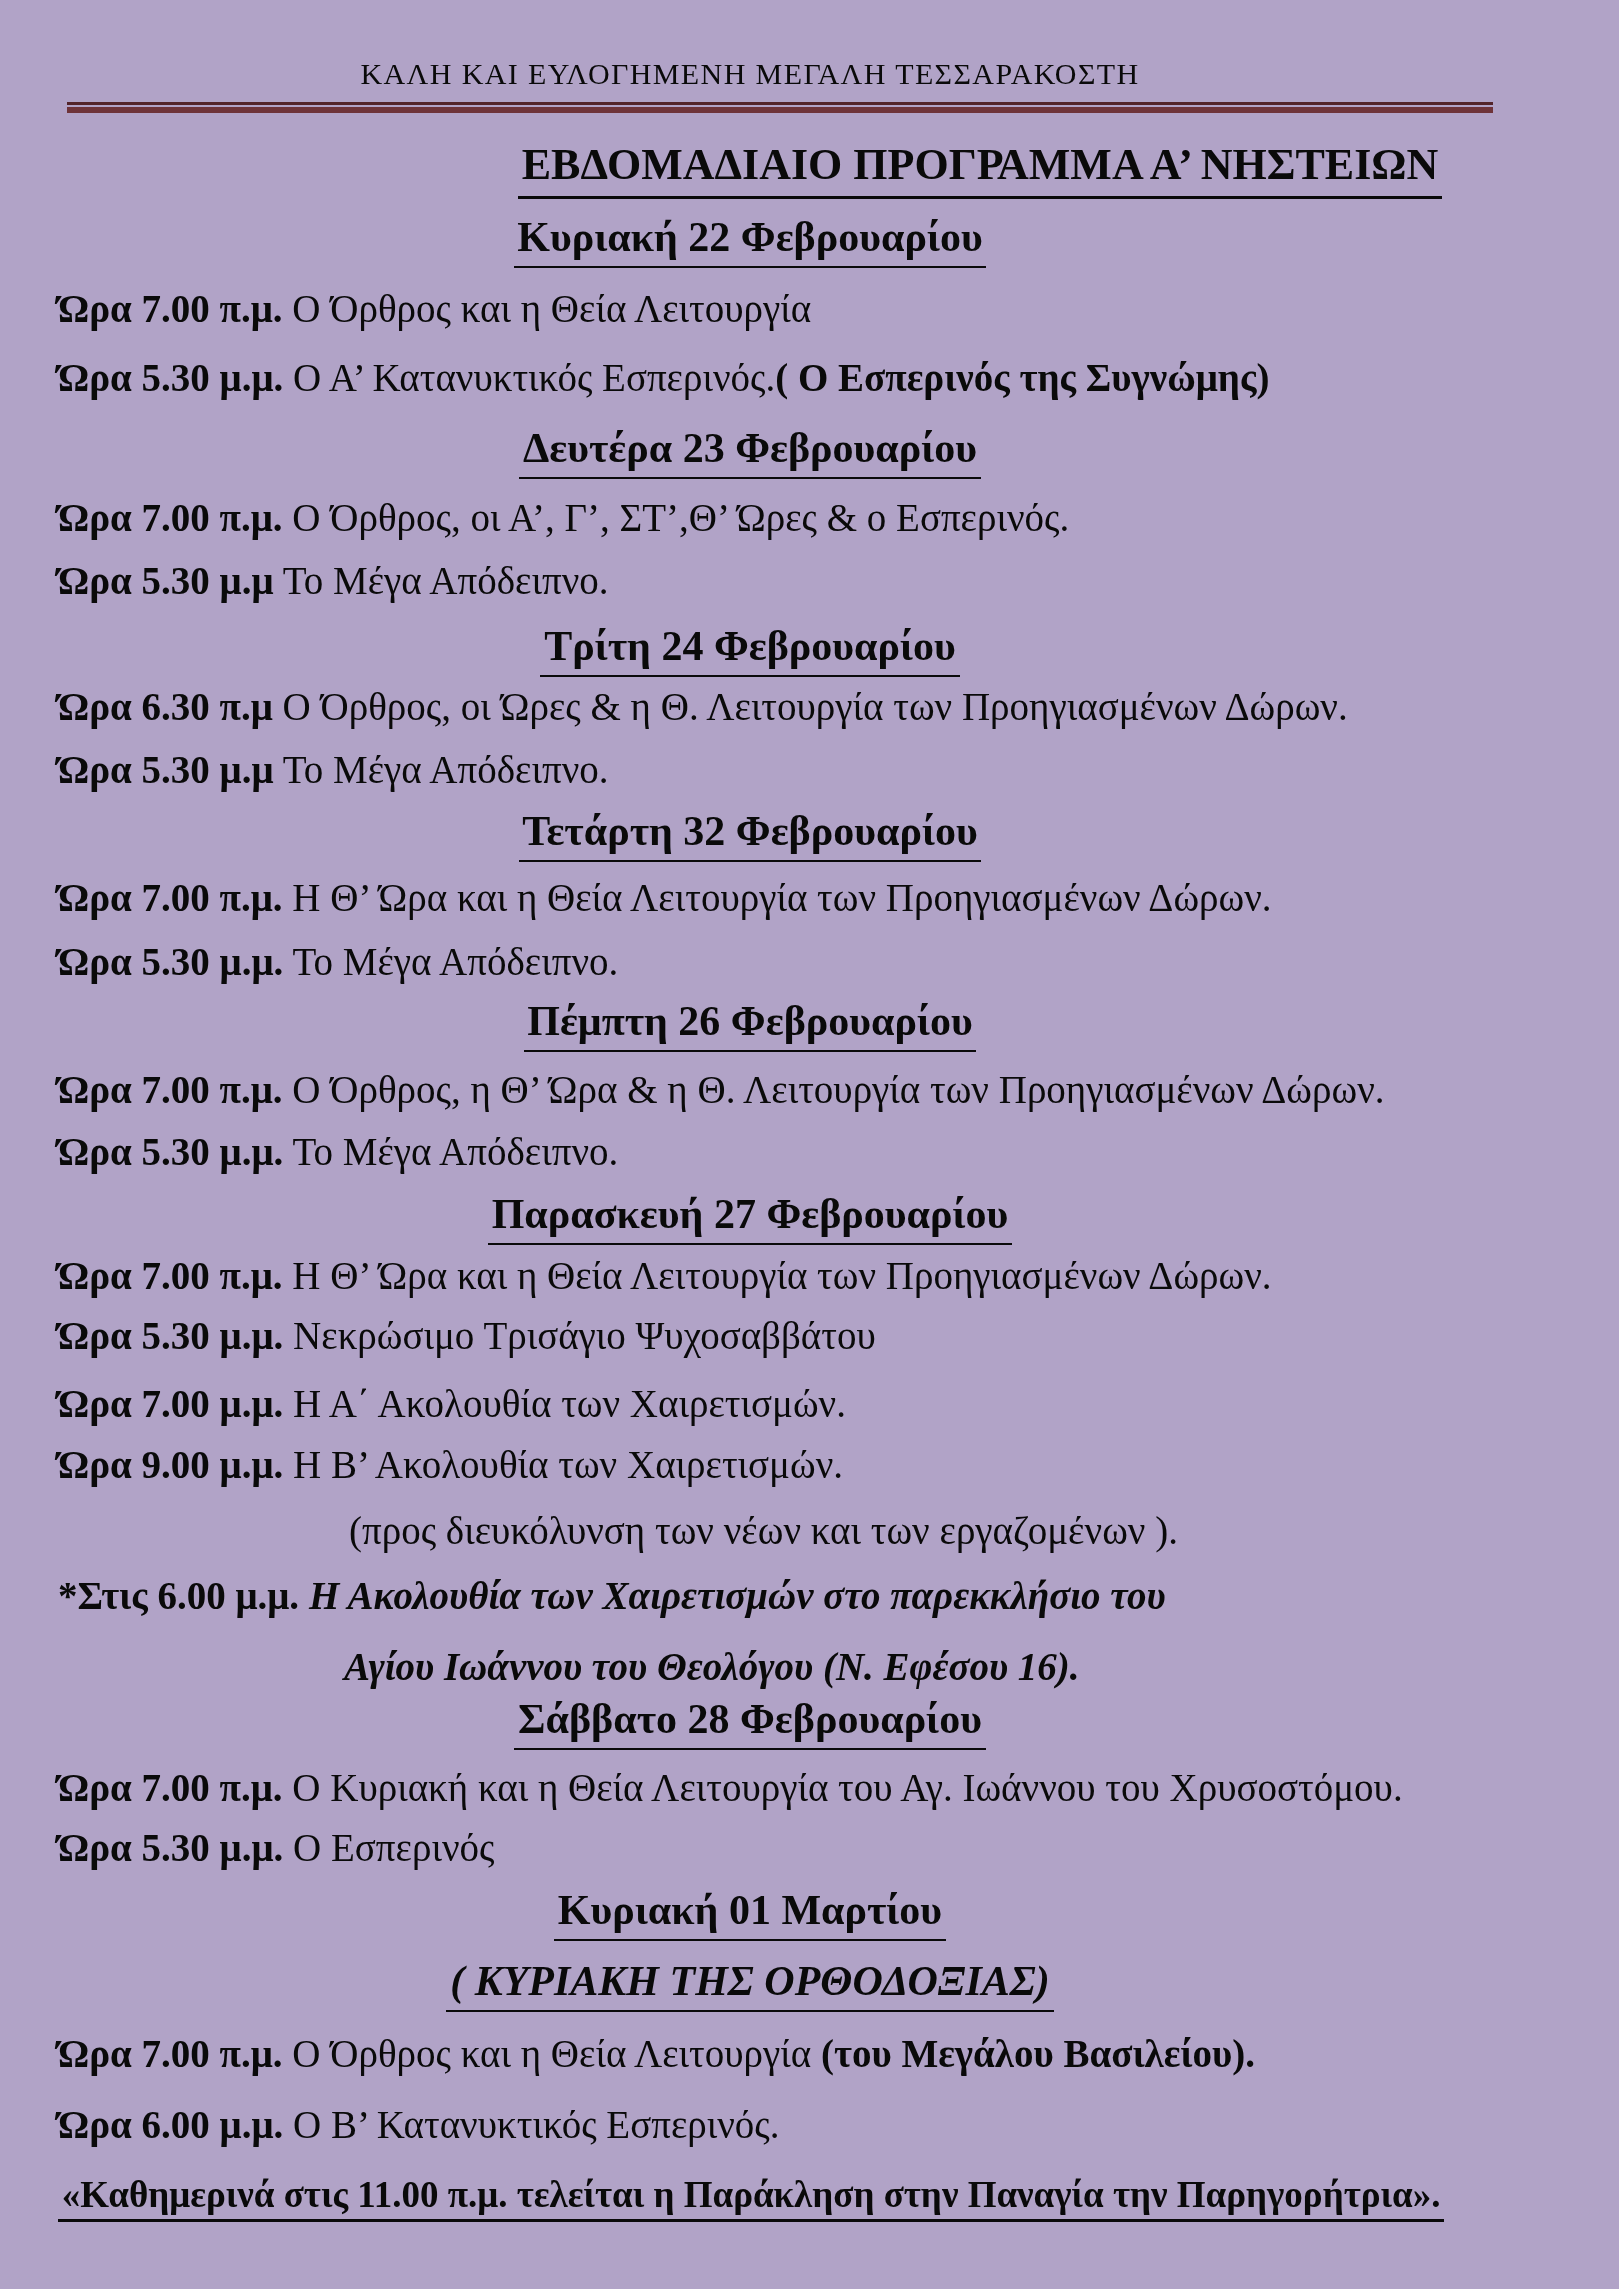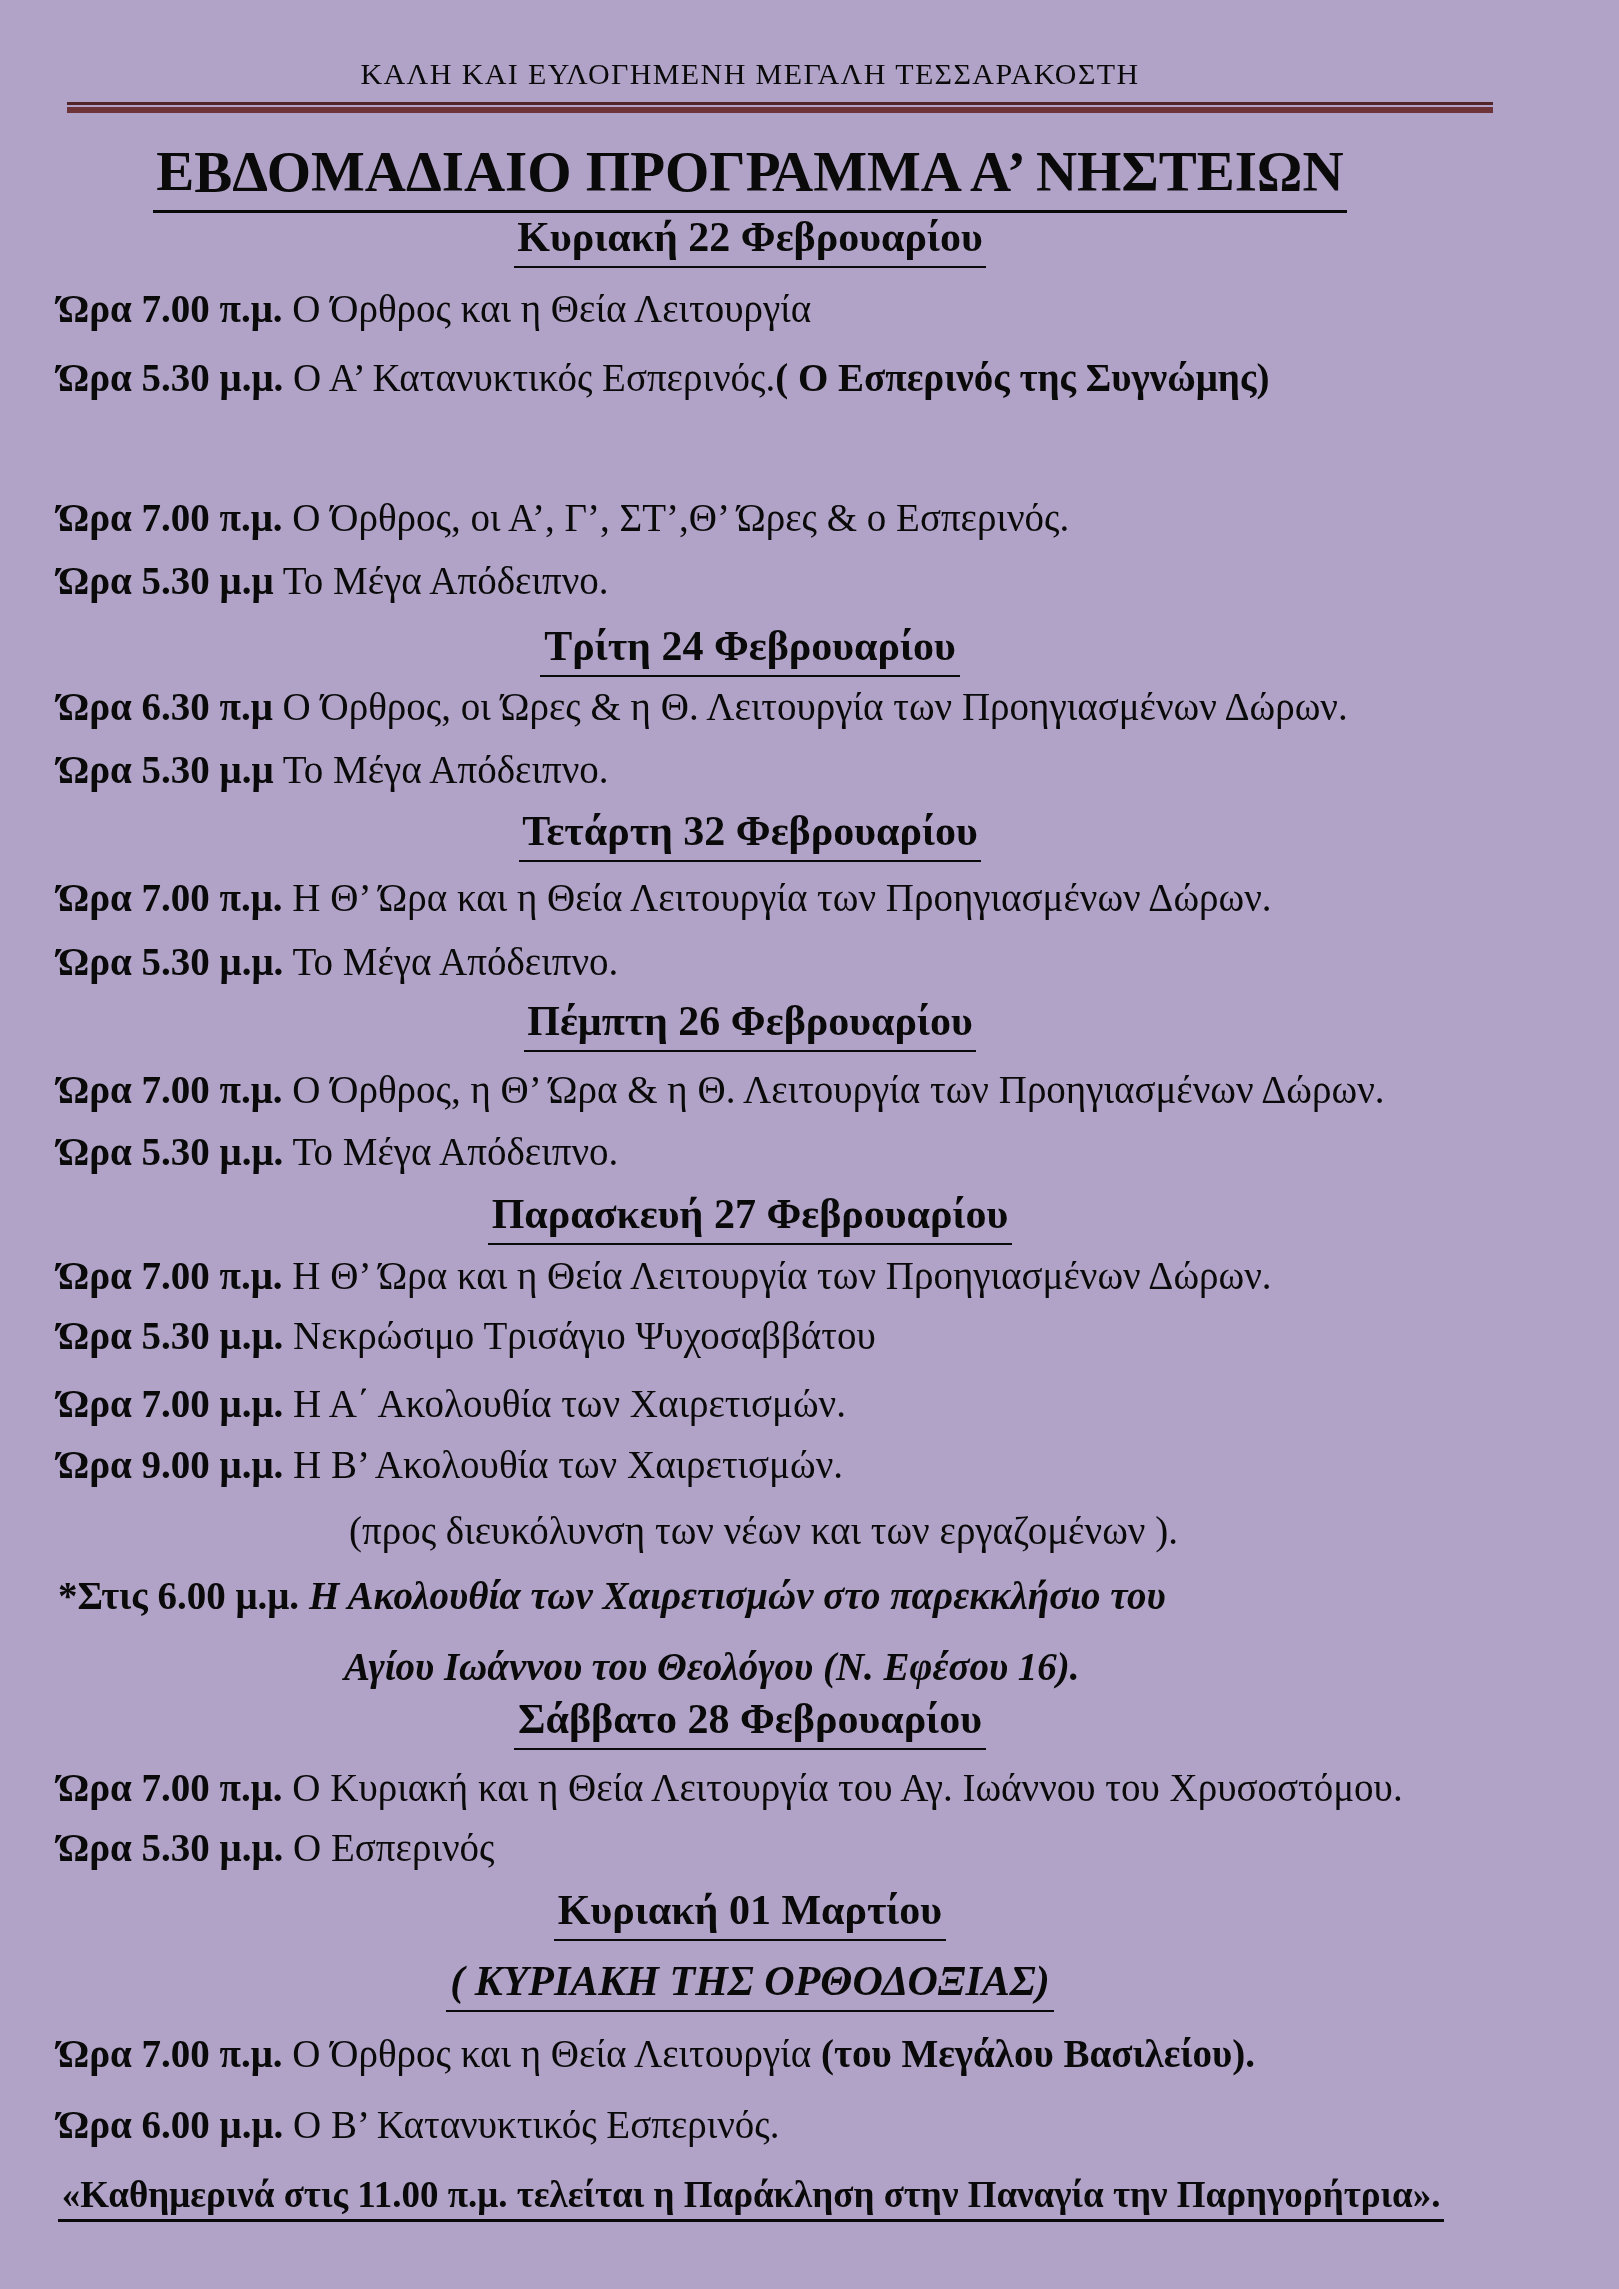--- a/index.html
+++ b/index.html
@@ -18,21 +18,21 @@
     font-family:"Liberation Serif","DejaVu Serif",serif;
     overflow:hidden;
   }
   .row{
     position:absolute;left:58px;right:51px;
     font-size:39px;line-height:1.12;
     white-space:nowrap;
   }
   .center{text-align:center;}
   .banner{font-size:30px;letter-spacing:1.4px;}
-  .title{font-size:57px;font-weight:bold;}
+  .title{font-size:44px;font-weight:bold;text-align:right;}
   .dayhdr{font-size:42px;font-weight:bold;}
   .sub{font-size:42px;font-weight:bold;font-style:italic;}
   .footer{font-size:37px;font-weight:bold;}
   .u{
     display:inline-block;
     border-bottom:2.8px solid var(--text);
     padding:0 3.7px 4.6px 3.7px;
   }
   .title .u{border-bottom-width:3.7px;padding-bottom:6.5px;}
   .footer .u{border-bottom-width:3.7px;padding-bottom:3.7px;}
@@ -68,20 +68,23 @@
   <div class="row" style="top:287px">
     <span class="time">Ώρα 7.00 π.μ.</span>
     <span>Ο Όρθρος και η Θεία Λειτουργία</span>
   </div>
 
   <div class="row" style="top:356px">
     <span class="time">Ώρα 5.30 μ.μ.</span>
     <span>Ο  Α’ Κατανυκτικός Εσπερινός.</span><span class="bsuffix">( Ο Εσπερινός της Συγνώμης)</span>
   </div>
 
+  <div class="row center dayhdr" style="top:425px">
+    <span class="u">Δευτέρα 23 Φεβρουαρίου</span>
+  </div>
 
   <div class="row" style="top:496px">
     <span class="time">Ώρα 7.00 π.μ.</span>
     <span>Ο Όρθρος, οι  Α’, Γ’, ΣΤ’,Θ’ Ώρες &amp; ο Εσπερινός.</span>
   </div>
 
   <div class="row" style="top:559px">
     <span class="time">Ώρα 5.30 μ.μ</span>
     <span>Το Μέγα Απόδειπνο.</span>
   </div>

